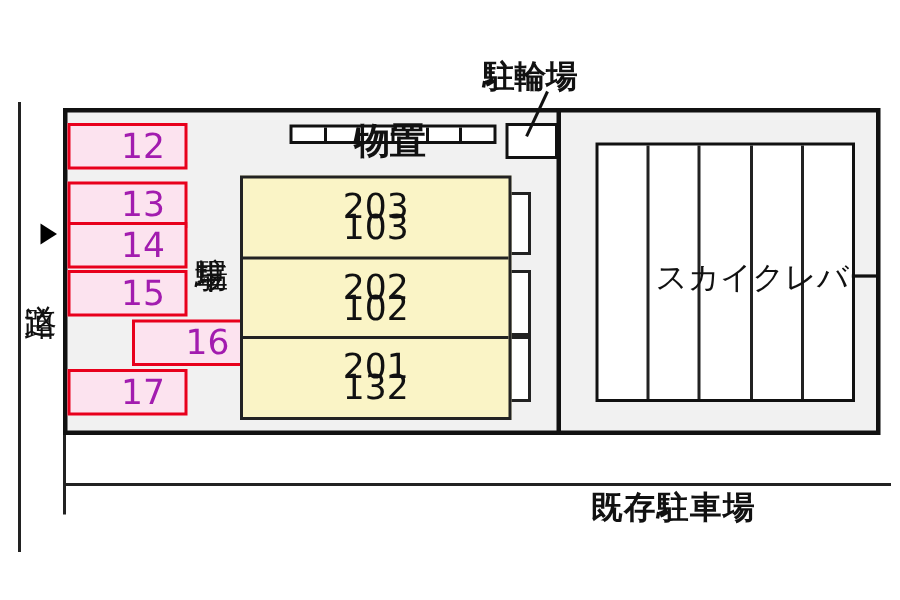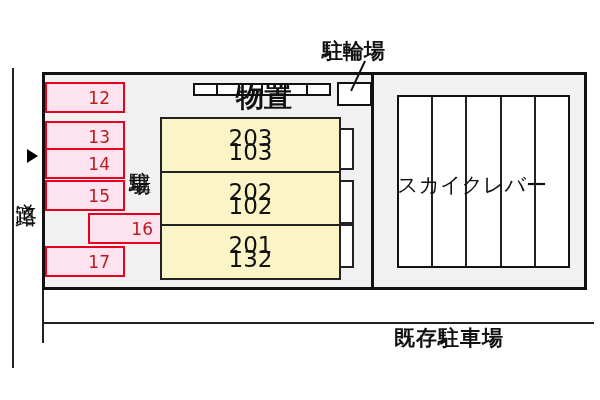--- a/index.html
+++ b/index.html
@@ -13,33 +13,33 @@
   .entry-arrow{position:absolute;left:27px;top:149px;width:0;height:0;
                border-top:7px solid transparent;border-bottom:7px solid transparent;border-left:11px solid #000;}
 
   
   .plot{position:absolute;left:42px;top:72px;width:545px;height:218px;background:#f1f1f1;
         border:3px solid #111;box-sizing:border-box;}
 
   
   .spot{position:absolute;left:45px;width:80px;height:31px;background:#fce3ef;border:2px solid #e8001c;
         box-sizing:border-box;display:flex;align-items:center;justify-content:flex-end;
-        padding-right:13px;font-size:17px;color:#b91c1c;}
+        padding-right:13px;font-size:23px;color:#a21caf;}
   .spot-0{top:82px;} .spot-1{top:121px;} .spot-2{top:148px;padding-left:41px;}
   .spot-3{top:180px;} .spot-4{top:213px;margin-left:43px;} .spot-5{top:246px;}
 
   .parking-label{position:absolute;left:128px;top:154px;writing-mode:vertical-rl;text-orientation:upright;
                  font-size:22px;line-height:24px;letter-spacing:1px;font-weight:500;}
 
   
   .storage-row{position:absolute;left:193px;top:83px;width:138px;height:13px;background:#fff;
                border:2px solid #111;box-sizing:border-box;display:flex;}
   .storage-cell{flex:1;border-right:2px solid #111;}
   .storage-cell:last-child{border-right:none;}
-  .storage-label{position:absolute;left:236px;top:78px;font-size:28px;font-weight:600;z-index:3;}
+  .storage-label{position:absolute;left:236px;top:78px;font-size:24px;font-weight:600;z-index:3;}
 
   
   .bike-box{position:absolute;left:337px;top:82px;width:35px;height:24px;background:#fff;
             border:2px solid #111;box-sizing:border-box;z-index:2;}
   .bike-label{position:absolute;left:322px;top:37px;font-size:21px;font-weight:600;}
   .bike-leader{position:absolute;left:364px;top:61px;width:2px;height:33px;background:#111;
                transform:rotate(25deg);transform-origin:50% 0%;z-index:3;}
 
   
   .building{position:absolute;left:160px;top:117px;width:181px;height:163px;background:#faf4c6;
@@ -53,21 +53,21 @@
          box-sizing:border-box;z-index:1;}
   .porch-0{top:128px;height:42px;} .porch-1{top:180px;height:44px;} .porch-2{top:224px;height:44px;}
 
   
   .divider-line{position:absolute;left:371px;top:72px;width:3px;height:218px;background:#111;}
   .sky-box{position:absolute;left:397px;top:95px;width:173px;height:173px;background:#fff;
            border:2px solid #111;box-sizing:border-box;display:flex;}
   .sky-col{flex:1;border-right:2px solid #222;}
   .sky-col:last-child{border-right:none;}
   .sky-label{position:absolute;left:397px;top:171px;width:144px;text-align:right;
-             font-size:21px;letter-spacing:0px;z-index:3;white-space:nowrap;}
+             font-size:21px;letter-spacing:0px;z-index:3;white-space:nowrap;padding-left:40px;}
 
   
   .plot-left-ext{position:absolute;left:42px;top:290px;width:2px;height:53px;background:#222;}
   .existing-line{position:absolute;left:42px;top:322px;width:552px;height:2px;background:#222;}
   .existing-label{position:absolute;left:394px;top:324px;font-size:21px;font-weight:700;letter-spacing:1px;}
 </style>
 </head>
 <body>
 
 <div id="canvas">

